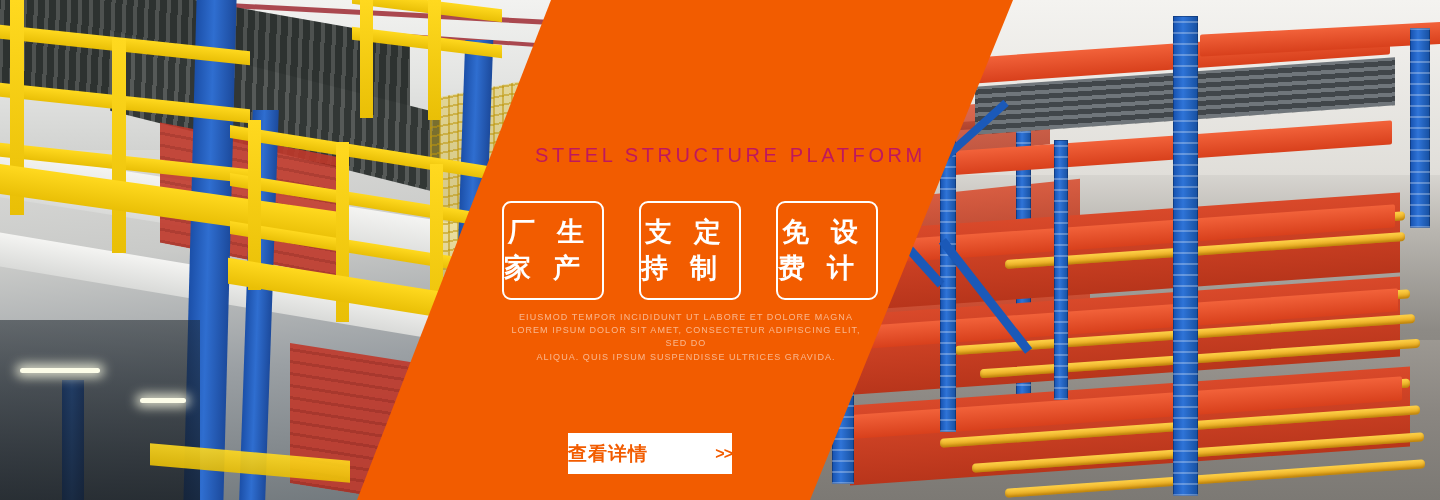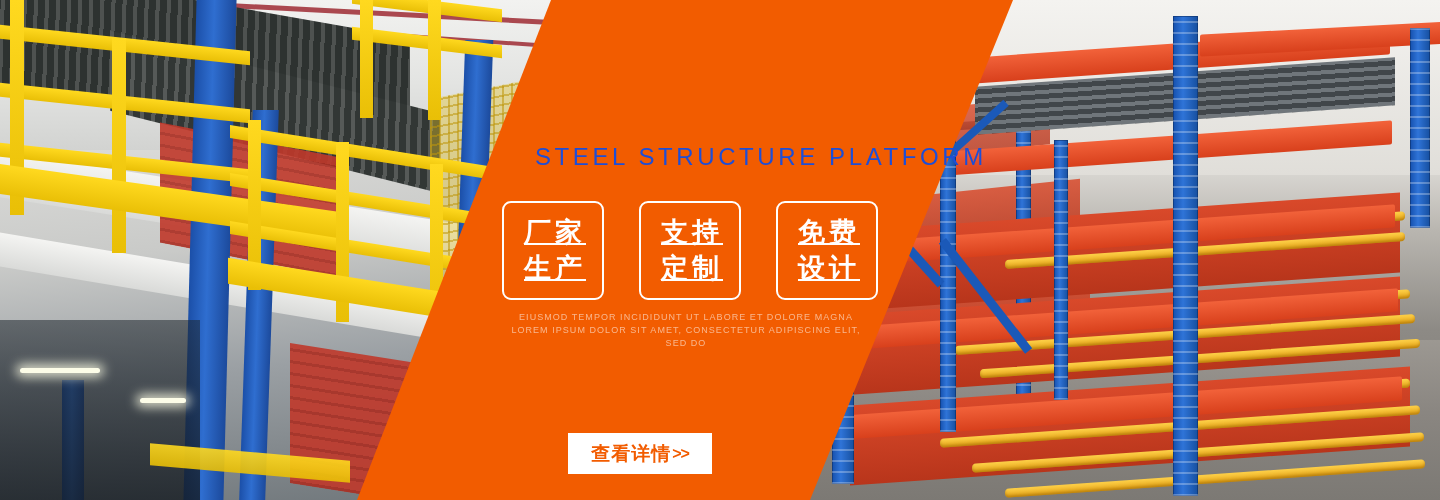--- a/index.html
+++ b/index.html
@@ -64,35 +64,35 @@
   }
 
   
   .panel-content{position:absolute;left:0;top:0;width:1440px;height:500px;}
 
   .hero-title{position:absolute;left:537px;top:76px;
     font-size:49px;font-weight:bold;color:#ffffff;letter-spacing:1px;
     line-height:1;white-space:nowrap;}
 
   .hero-subtitle{position:absolute;left:535px;top:145px;
-    font-size:24px;font-weight:300;color:#1d4ed8;letter-spacing:3.6px;
+    font-size:20px;font-weight:300;color:#be185d;letter-spacing:3.6px;
     line-height:1;white-space:nowrap;}
 
   .badge-row{position:absolute;left:502px;top:201px;display:flex;gap:35px;}
   .badge{width:102px;height:99px;border:2px solid #ffffff;border-radius:9px;
-    display:flex;flex-direction:column;align-items:center;justify-content:center;
-    color:#ffffff;font-size:27px;font-weight:bold;line-height:1.32;letter-spacing:4px;text-decoration:underline;}
+    display:flex;flex-direction:row;align-items:center;justify-content:center;
+    color:#ffffff;font-size:27px;font-weight:bold;line-height:1.32;letter-spacing:4px;}
   .badge span{display:block;text-indent:4px;}
 
   .lorem{position:absolute;left:511px;top:311px;width:350px;
     text-align:center;color:#ffffff;opacity:.55;
     font-size:9px;letter-spacing:1.05px;line-height:13.2px;}
 
-  .cta-button{position:absolute;left:568px;top:433px;width:144px;height:41px;
-    background:#ffffff;display:flex;align-items:center;justify-content:center;
+  .cta-button{position:absolute;left:568px;top:433px;width:164px;height:41px;
+    background:#ffffff;display:flex;align-items:center;justify-content:space-between;
     color:#f25c00;font-size:19px;font-weight:bold;letter-spacing:1px;
     cursor:pointer;white-space:nowrap;}
   .cta-arrow{font-size:16px;font-weight:bold;margin-left:1px;letter-spacing:-1px;}
 </style>
 </head>
 <body>
 
 <div class="banner">
 
   <div class="photo-left">
@@ -215,20 +215,21 @@
       </div>
       <div class="badge">
         <span>免费</span>
         <span>设计</span>
       </div>
     </div>
 
     <div class="lorem">
       <div>EIUSMOD TEMPOR INCIDIDUNT UT LABORE ET DOLORE MAGNA</div>
       <div>LOREM IPSUM DOLOR SIT AMET, CONSECTETUR ADIPISCING ELIT, SED DO</div>
+      <div>ALIQUA. QUIS IPSUM SUSPENDISSE ULTRICES GRAVIDA.</div>
     </div>
 
     <div class="cta-button">
       <span>查看详情</span>
       <span class="cta-arrow">&gt;&gt;</span>
     </div>
 
   </div>
 </div>
 

